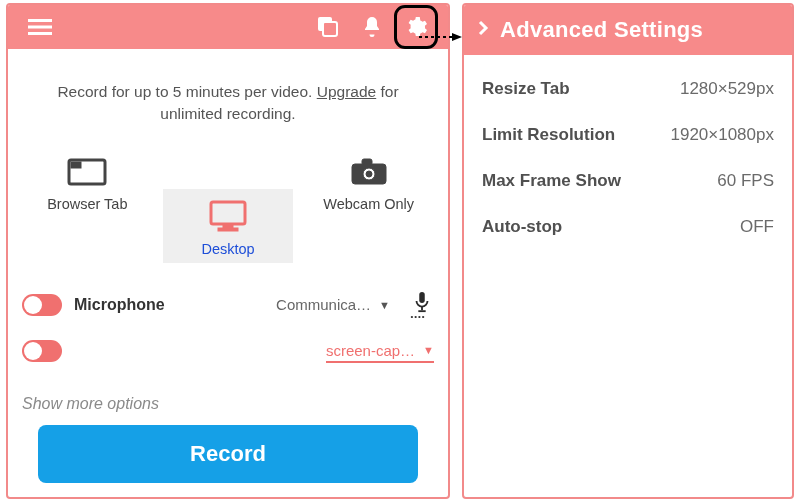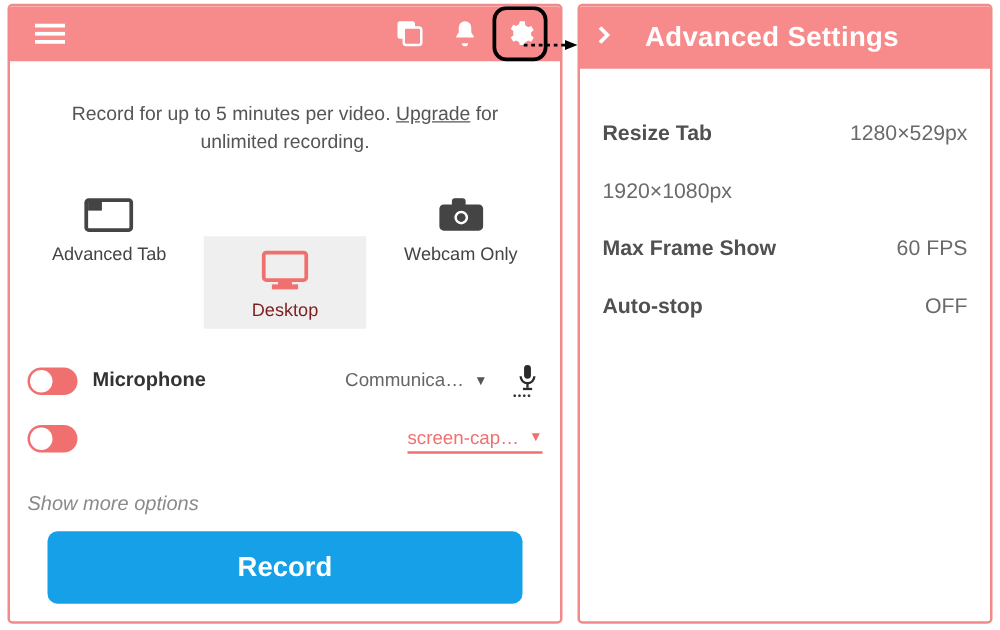--- a/index.html
+++ b/index.html
@@ -48,21 +48,21 @@
     width: 44px; height: 44px;
     border: 3px solid #000;
     border-radius: 11px;
     display:flex; align-items:center; justify-content:center;
   }
   .hdr-right { gap: 6px; }
   .hdr-right .chev svg { width: 18px; height: 18px; stroke:#fff; fill:none; stroke-width:3; }
   .hdr-title {
     font-size: 22px;
     font-weight: 700;
-    margin-left: 18px;
+    margin-left: 2px;
     letter-spacing: .3px;
   }
 
   
   .lbody { flex:1; padding: 28px 14px 16px; display:flex; flex-direction:column; }
   .banner {
     text-align:center;
     color:#555;
     font-size:15.5px;
     line-height:1.45;
@@ -74,21 +74,21 @@
     display:flex; gap:10px; justify-content:space-between;
     margin: 8px 0 18px;
   }
   .src {
     flex:1;
     display:flex; flex-direction:column; align-items:center; gap:8px;
     padding:10px 0 6px;
     font-size:14.5px;
     color:#444;
   }
-  .src.sel { background:#efefef; color:#7f1d1d;margin-top:45px; }
+  .src.sel { background:#efefef; color:#1d4ed8;margin-top:45px; }
   .src.sel .src-ico svg { fill:#f0706f; stroke:#f0706f; }
   .src .src-ico { width:40px; height:34px; display:flex; align-items:center; justify-content:center; }
   .src .src-ico svg { width:40px; height:34px; fill:#444; stroke:#444; }
 
   .row {
     display:flex; align-items:center; gap:12px;
     margin: 10px 0;
   }
   .toggle {
     width:40px; height:22px; border-radius:11px;
@@ -131,21 +131,21 @@
     background:#15a0e7;
     color:#fff; font-size:22px; font-weight:600;
     border:none; border-radius:8px;
     display:flex; align-items:center; justify-content:center;
   }
 
   
   .rbody { flex:1; padding: 24px 18px; }
   .setting {
     display:flex; justify-content:space-between; align-items:center;
-    margin: 18px 0 26px;
+    margin: 0 0 26px;
     font-size:17px;
   }
   .setting .k { font-weight:600; color:#505050; }
   .setting .v { color:#6a6a6a; white-space:nowrap; }
 
   
   .arrow {
     position:absolute;
     left:418px; top:28px;
     width:44px; height:8px;
@@ -195,21 +195,21 @@
       </div>
 
       <div class="sources">
         <div class="src">
           <span class="src-ico">
             <svg viewBox="0 0 40 30">
                 <rect x="2" y="4" width="36" height="24" rx="2" fill="none" stroke-width="3"></rect>
                 <rect x="4" y="6" width="10" height="6"></rect>
               </svg>
           </span>
-          <span>Advanced Tab</span>
+          <span>Browser Tab</span>
         </div>
         <div class="src sel">
           <span class="src-ico">
             <svg viewBox="0 0 40 34">
                 <rect x="3" y="3" width="34" height="22" rx="2" fill="none" stroke-width="3"></rect>
                 <rect x="15" y="25" width="10" height="4"></rect>
                 <rect x="10" y="29" width="20" height="3"></rect>
               </svg>
           </span>
           <span>Desktop</span>
@@ -278,20 +278,21 @@
           </svg>
       </div>
       <div class="hdr-title">Advanced Settings</div>
     </div>
     <div class="rbody">
       <div class="setting">
         <span class="k">Resize Tab</span>
         <span class="v">1280×529px</span>
       </div>
       <div class="setting">
+        <span class="k">Limit Resolution</span>
         <span class="v">1920×1080px</span>
       </div>
       <div class="setting">
         <span class="k">Max Frame Show</span>
         <span class="v">60 FPS</span>
       </div>
       <div class="setting">
         <span class="k">Auto-stop</span>
         <span class="v">OFF</span>
       </div>

